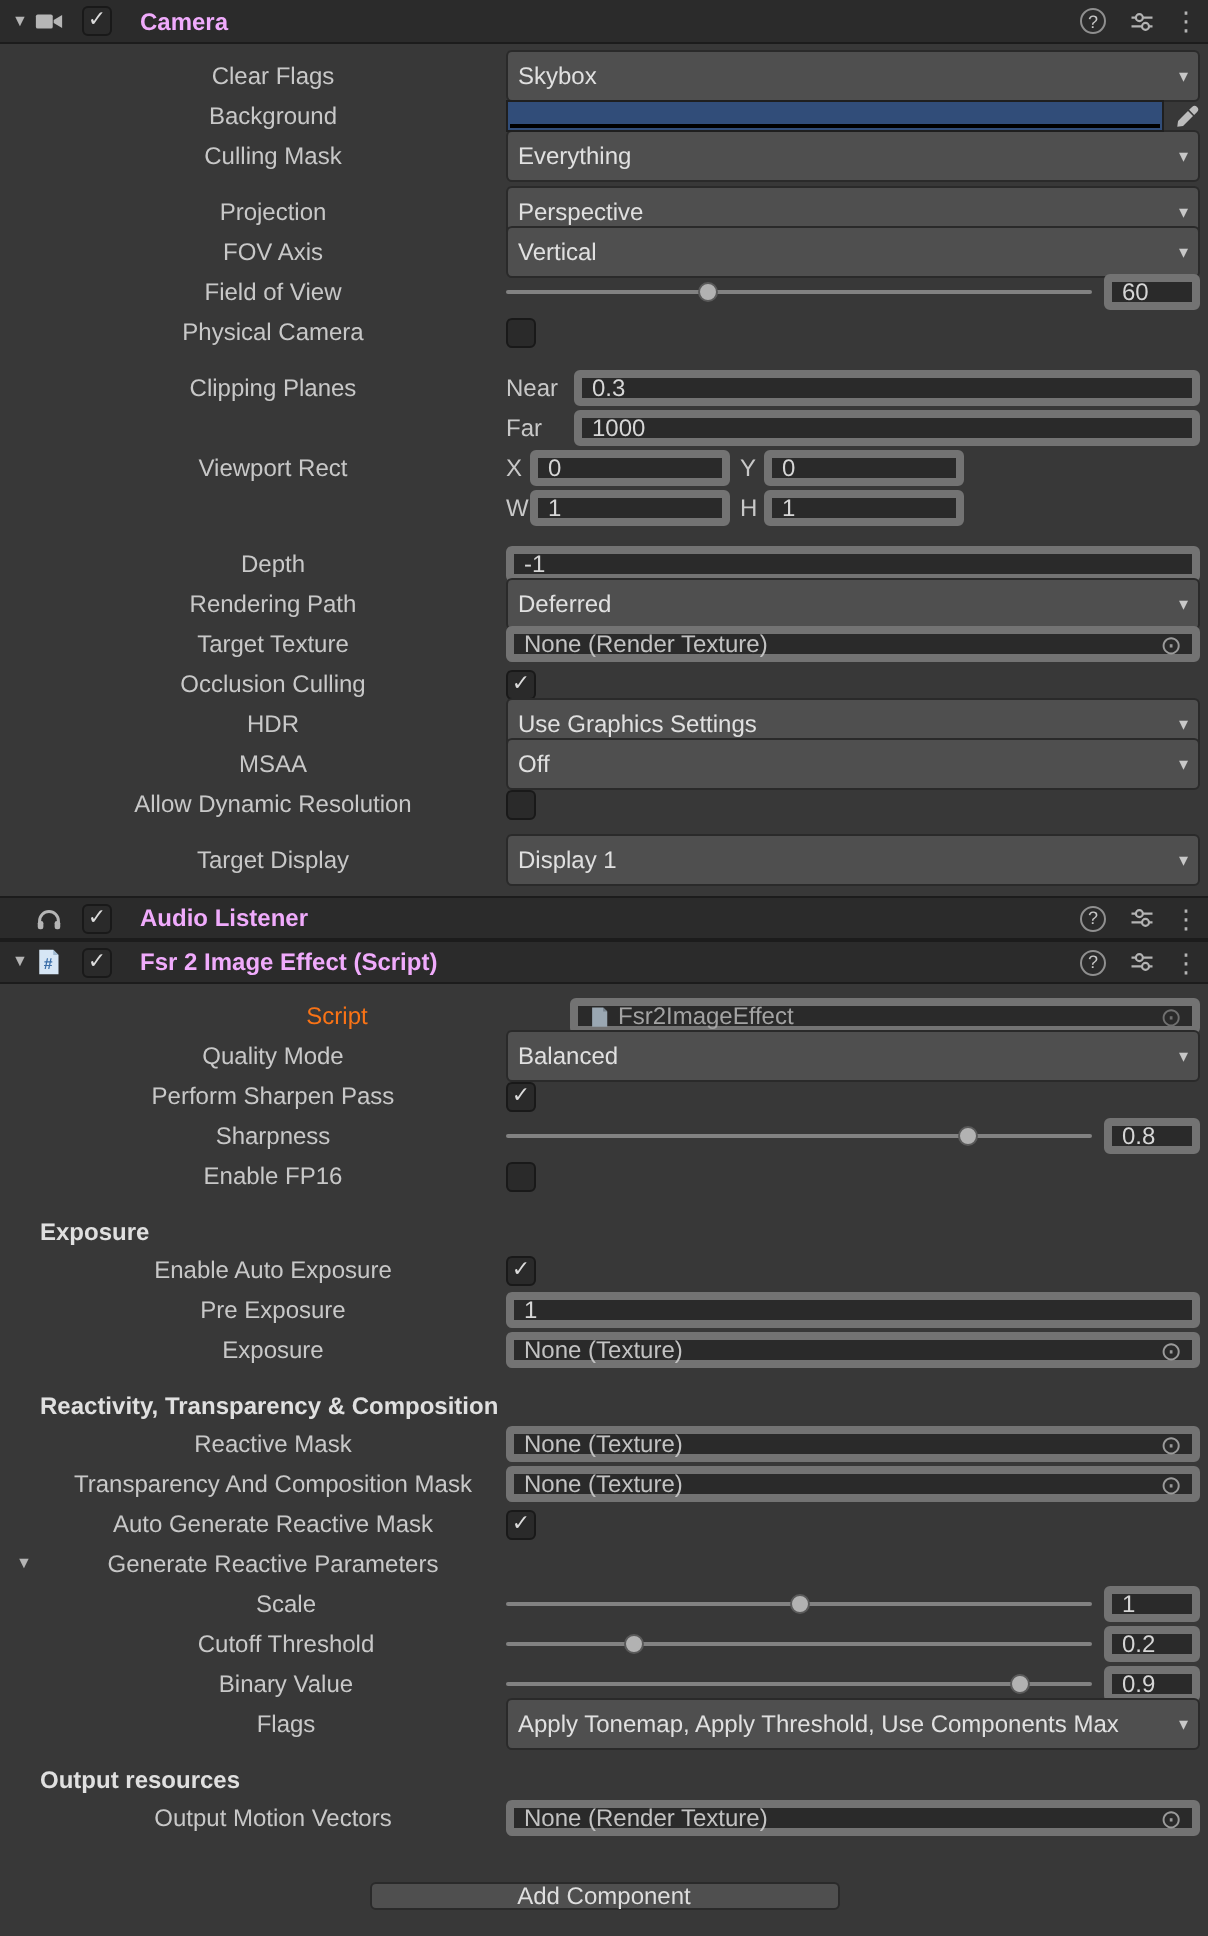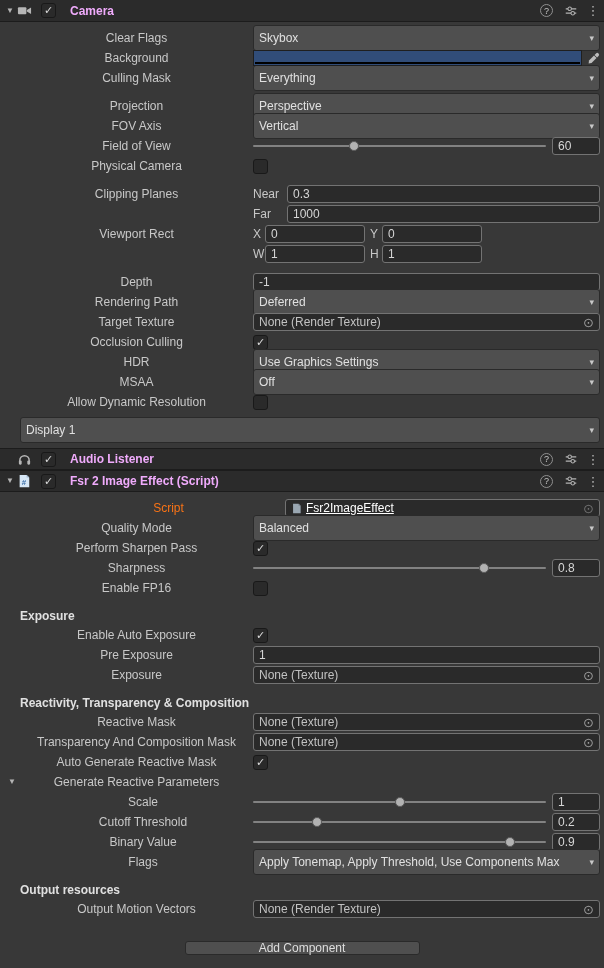--- a/index.html
+++ b/index.html
@@ -40,21 +40,21 @@
   .minifold{flex:0 0 12px;font-size:8px;color:#b4b4b4;line-height:1;}
   .section-header{display:flex;align-items:center;height:18px;padding-left:20px;margin-top:9px;font-weight:bold;color:#e0e0e0;}
   
   .dd{
     flex:1;height:18px;background:#4f4f4f;border:1px solid #2a2a2a;border-radius:3px;
     display:flex;align-items:center;padding:12px 5px;box-sizing:border-box;color:#e0e0e0;cursor:default;min-width:0;
   }
   .dd .txt{flex:1;white-space:nowrap;overflow:hidden;}
   .dd .arrow{font-size:9px;color:#c8c8c8;margin-left:4px;line-height:1;}
   .tf{
-    flex:1;height:18px;background:#2a2a2a;border:1px solid #737373;border-radius:3px;
+    flex:1;height:18px;background:#2a2a2a;border:4px solid #737373;border-radius:3px;
     display:flex;align-items:center;padding:0 5px;box-sizing:border-box;color:#d6d6d6;min-width:0;
   }
   .tf.vbox{flex:0 0 48px;}
   .tf.axfield{flex:0 0 100px;margin-right:5px;}
   .obj{justify-content:space-between;}
   .obj .otxt{flex:1;white-space:nowrap;overflow:hidden;color:#c2c2c2;}
   .obj .picker{color:#9a9a9a;font-size:13px;margin-left:4px;line-height:1;flex:0 0 auto;}
   .sublabel{flex:0 0 34px;white-space:nowrap;}
   .axlabel{flex:0 0 12px;white-space:nowrap;}
   .scripticon{display:flex;align-items:center;margin-right:4px;flex:0 0 auto;}
@@ -62,21 +62,21 @@
   .slider{flex:1;position:relative;height:18px;margin-right:6px;min-width:0;}
   .slider .track{position:absolute;left:0;right:0;top:8px;height:2px;background:#828282;border-radius:1px;}
   .slider .handle{position:absolute;top:4px;width:10px;height:10px;border-radius:50%;background:#b2b2b2;border:1px solid #5a5a5a;box-sizing:border-box;left:calc(var(--frac,0) * (100% - 10px));}
   
   .colorfield{flex:1;display:flex;align-items:center;min-width:0;}
   .swatch{flex:1;height:16px;border:1px solid #1f1f1f;box-sizing:border-box;position:relative;}
   .alpha{position:absolute;left:1px;right:1px;bottom:1px;height:2px;background:#000;}
   .eyedropper{flex:0 0 18px;display:flex;align-items:center;justify-content:flex-end;}
   
   .disabled .label{color:#f97316;margin-left:32px;}
-  .disabled .otxt{color:#ffffff;text-decoration:underline;}
+  .disabled .otxt{color:#a3a3a3;}
   .disabled .picker{color:#6f6f6f;}
   
   .add-wrap{display:flex;justify-content:center;margin-top:14px;}
   .add-btn{width:235px;height:14px;background:#4f4f4f;border:1px solid #2a2a2a;border-radius:3px;color:#dedede;display:flex;align-items:center;justify-content:center;box-sizing:border-box;}
 </style>
 </head>
 <body>
 
 <div class="inspector">
 
@@ -261,20 +261,21 @@
       </div>
 
       <div class="row">
         <span class="label">Allow Dynamic Resolution</span>
         <span class="checkbox"></span>
       </div>
 
       <div class="gap"></div>
 
       <div class="row">
+        <span class="label">Target Display</span>
         <div class="dd">
           <span class="txt">Display 1</span>
           <span class="arrow">▾</span>
         </div>
       </div>
 
     </div>
   </section>
 
   <section>

